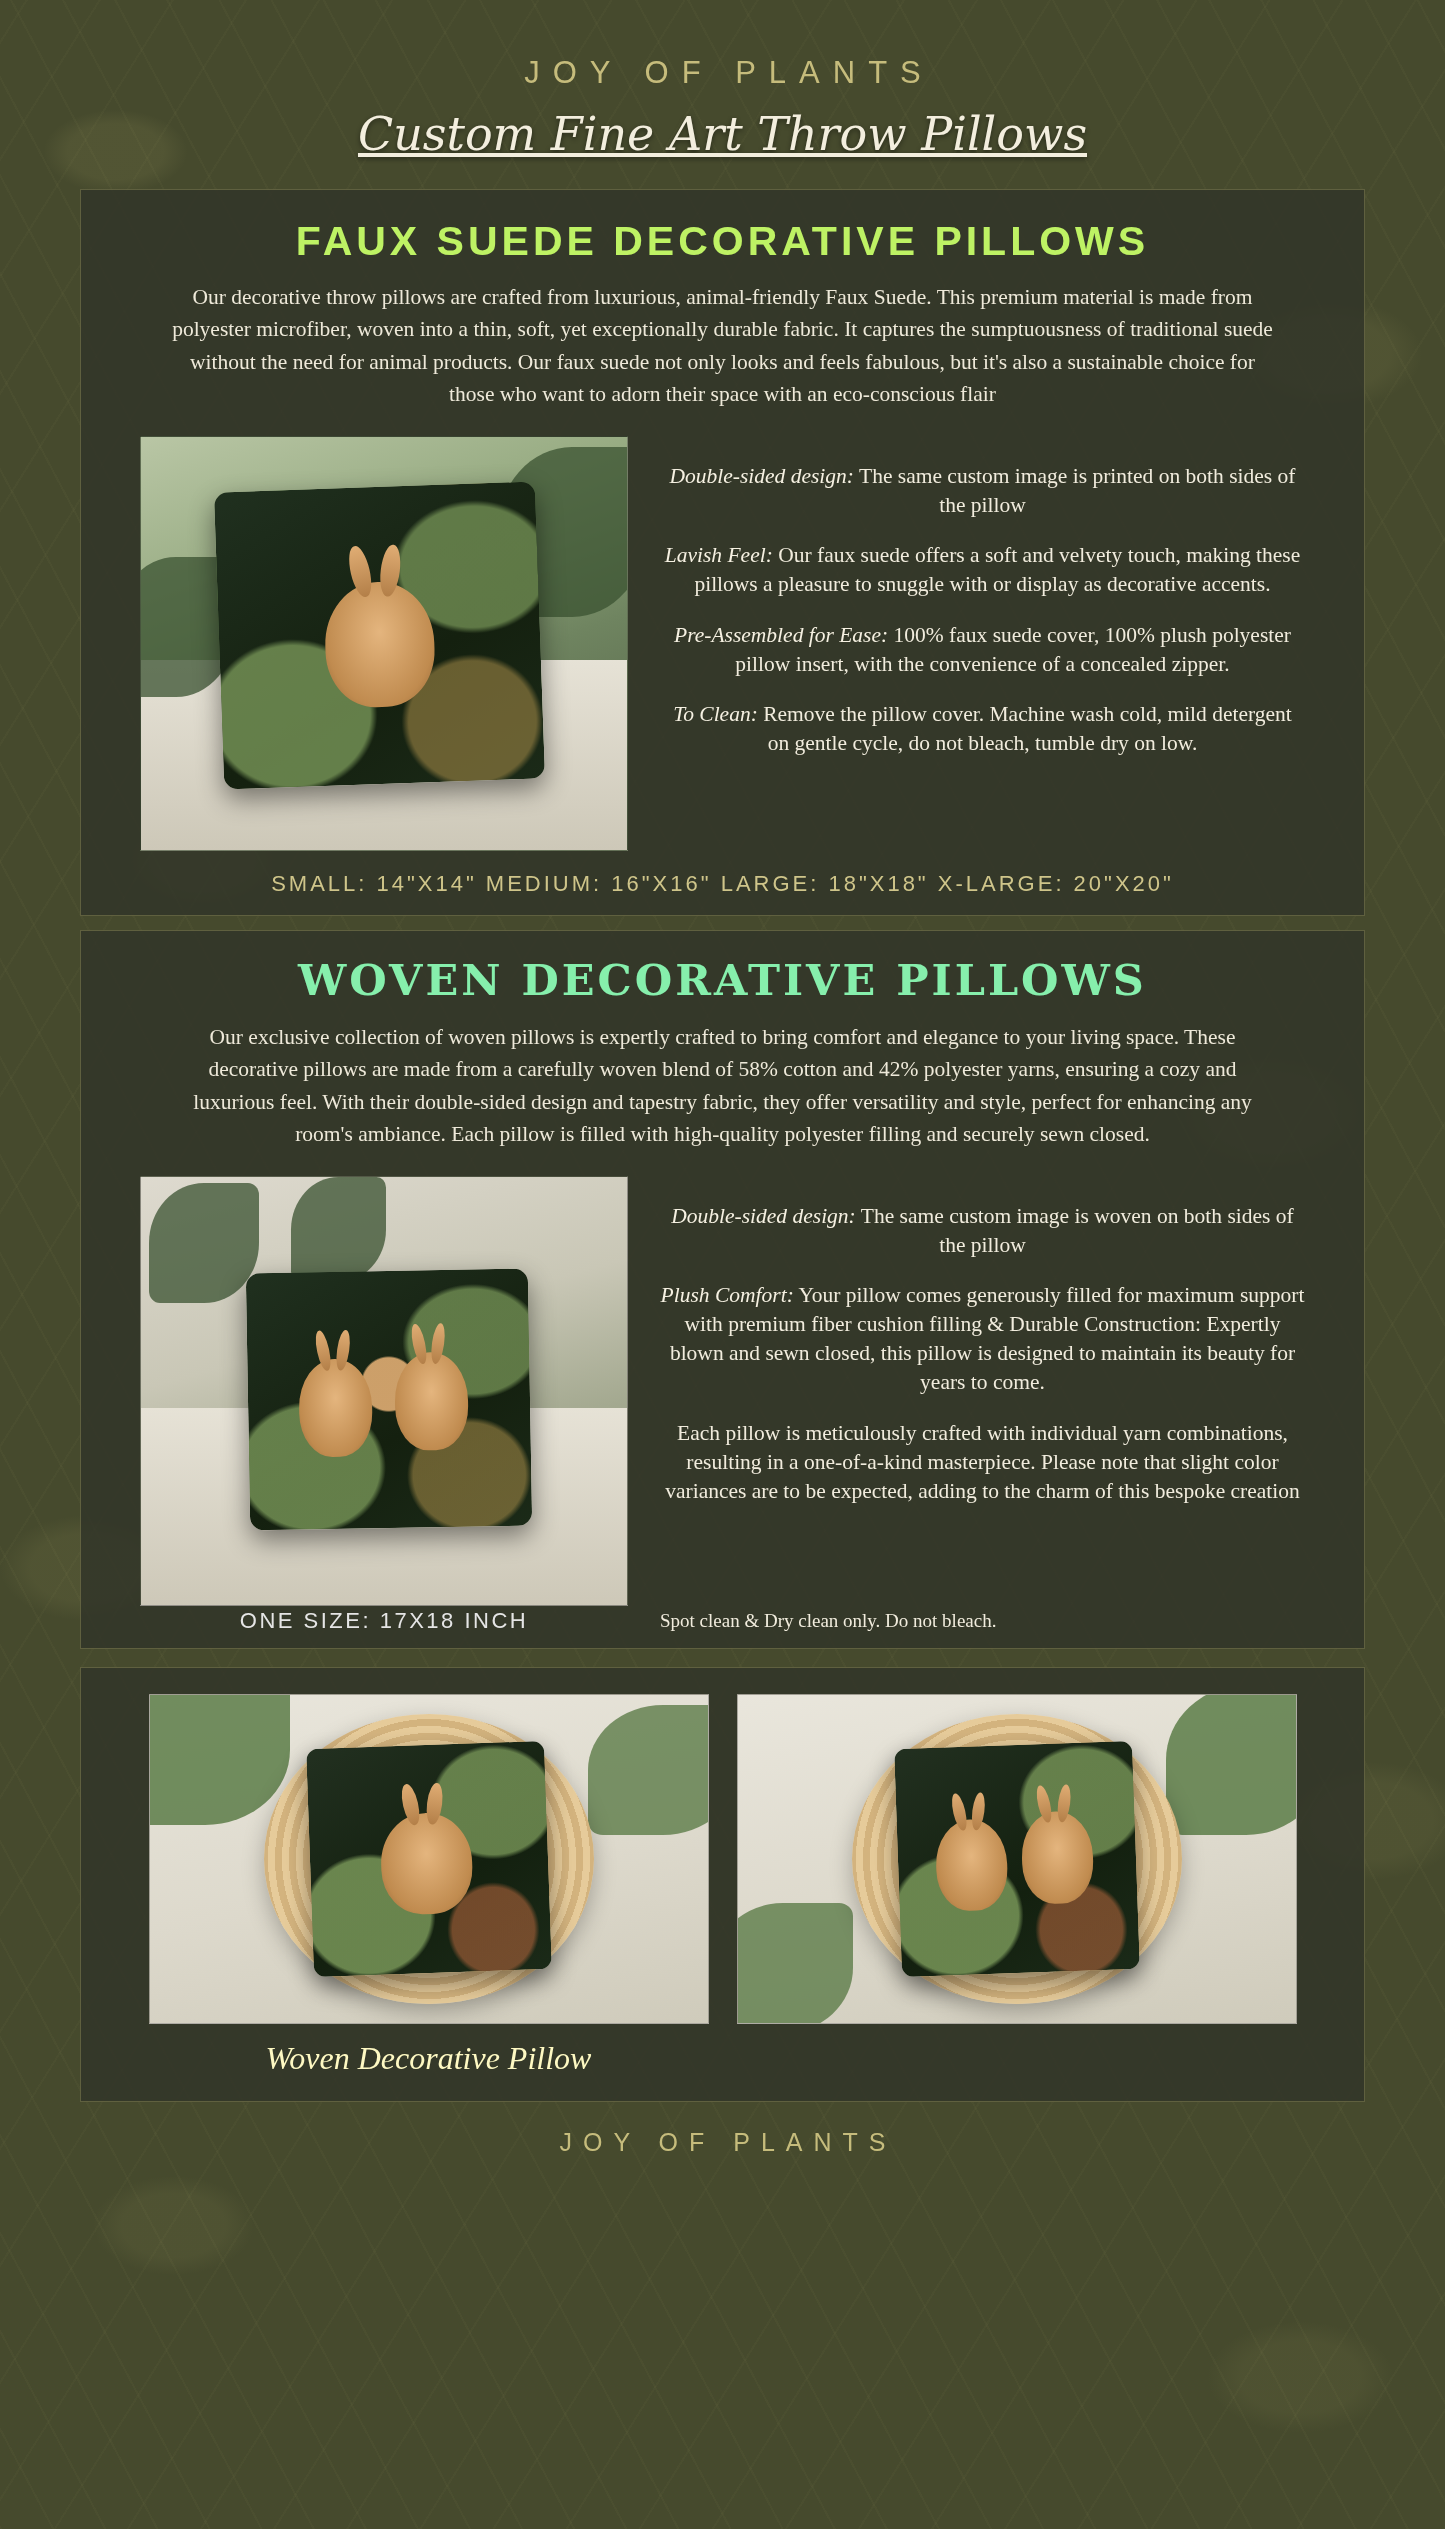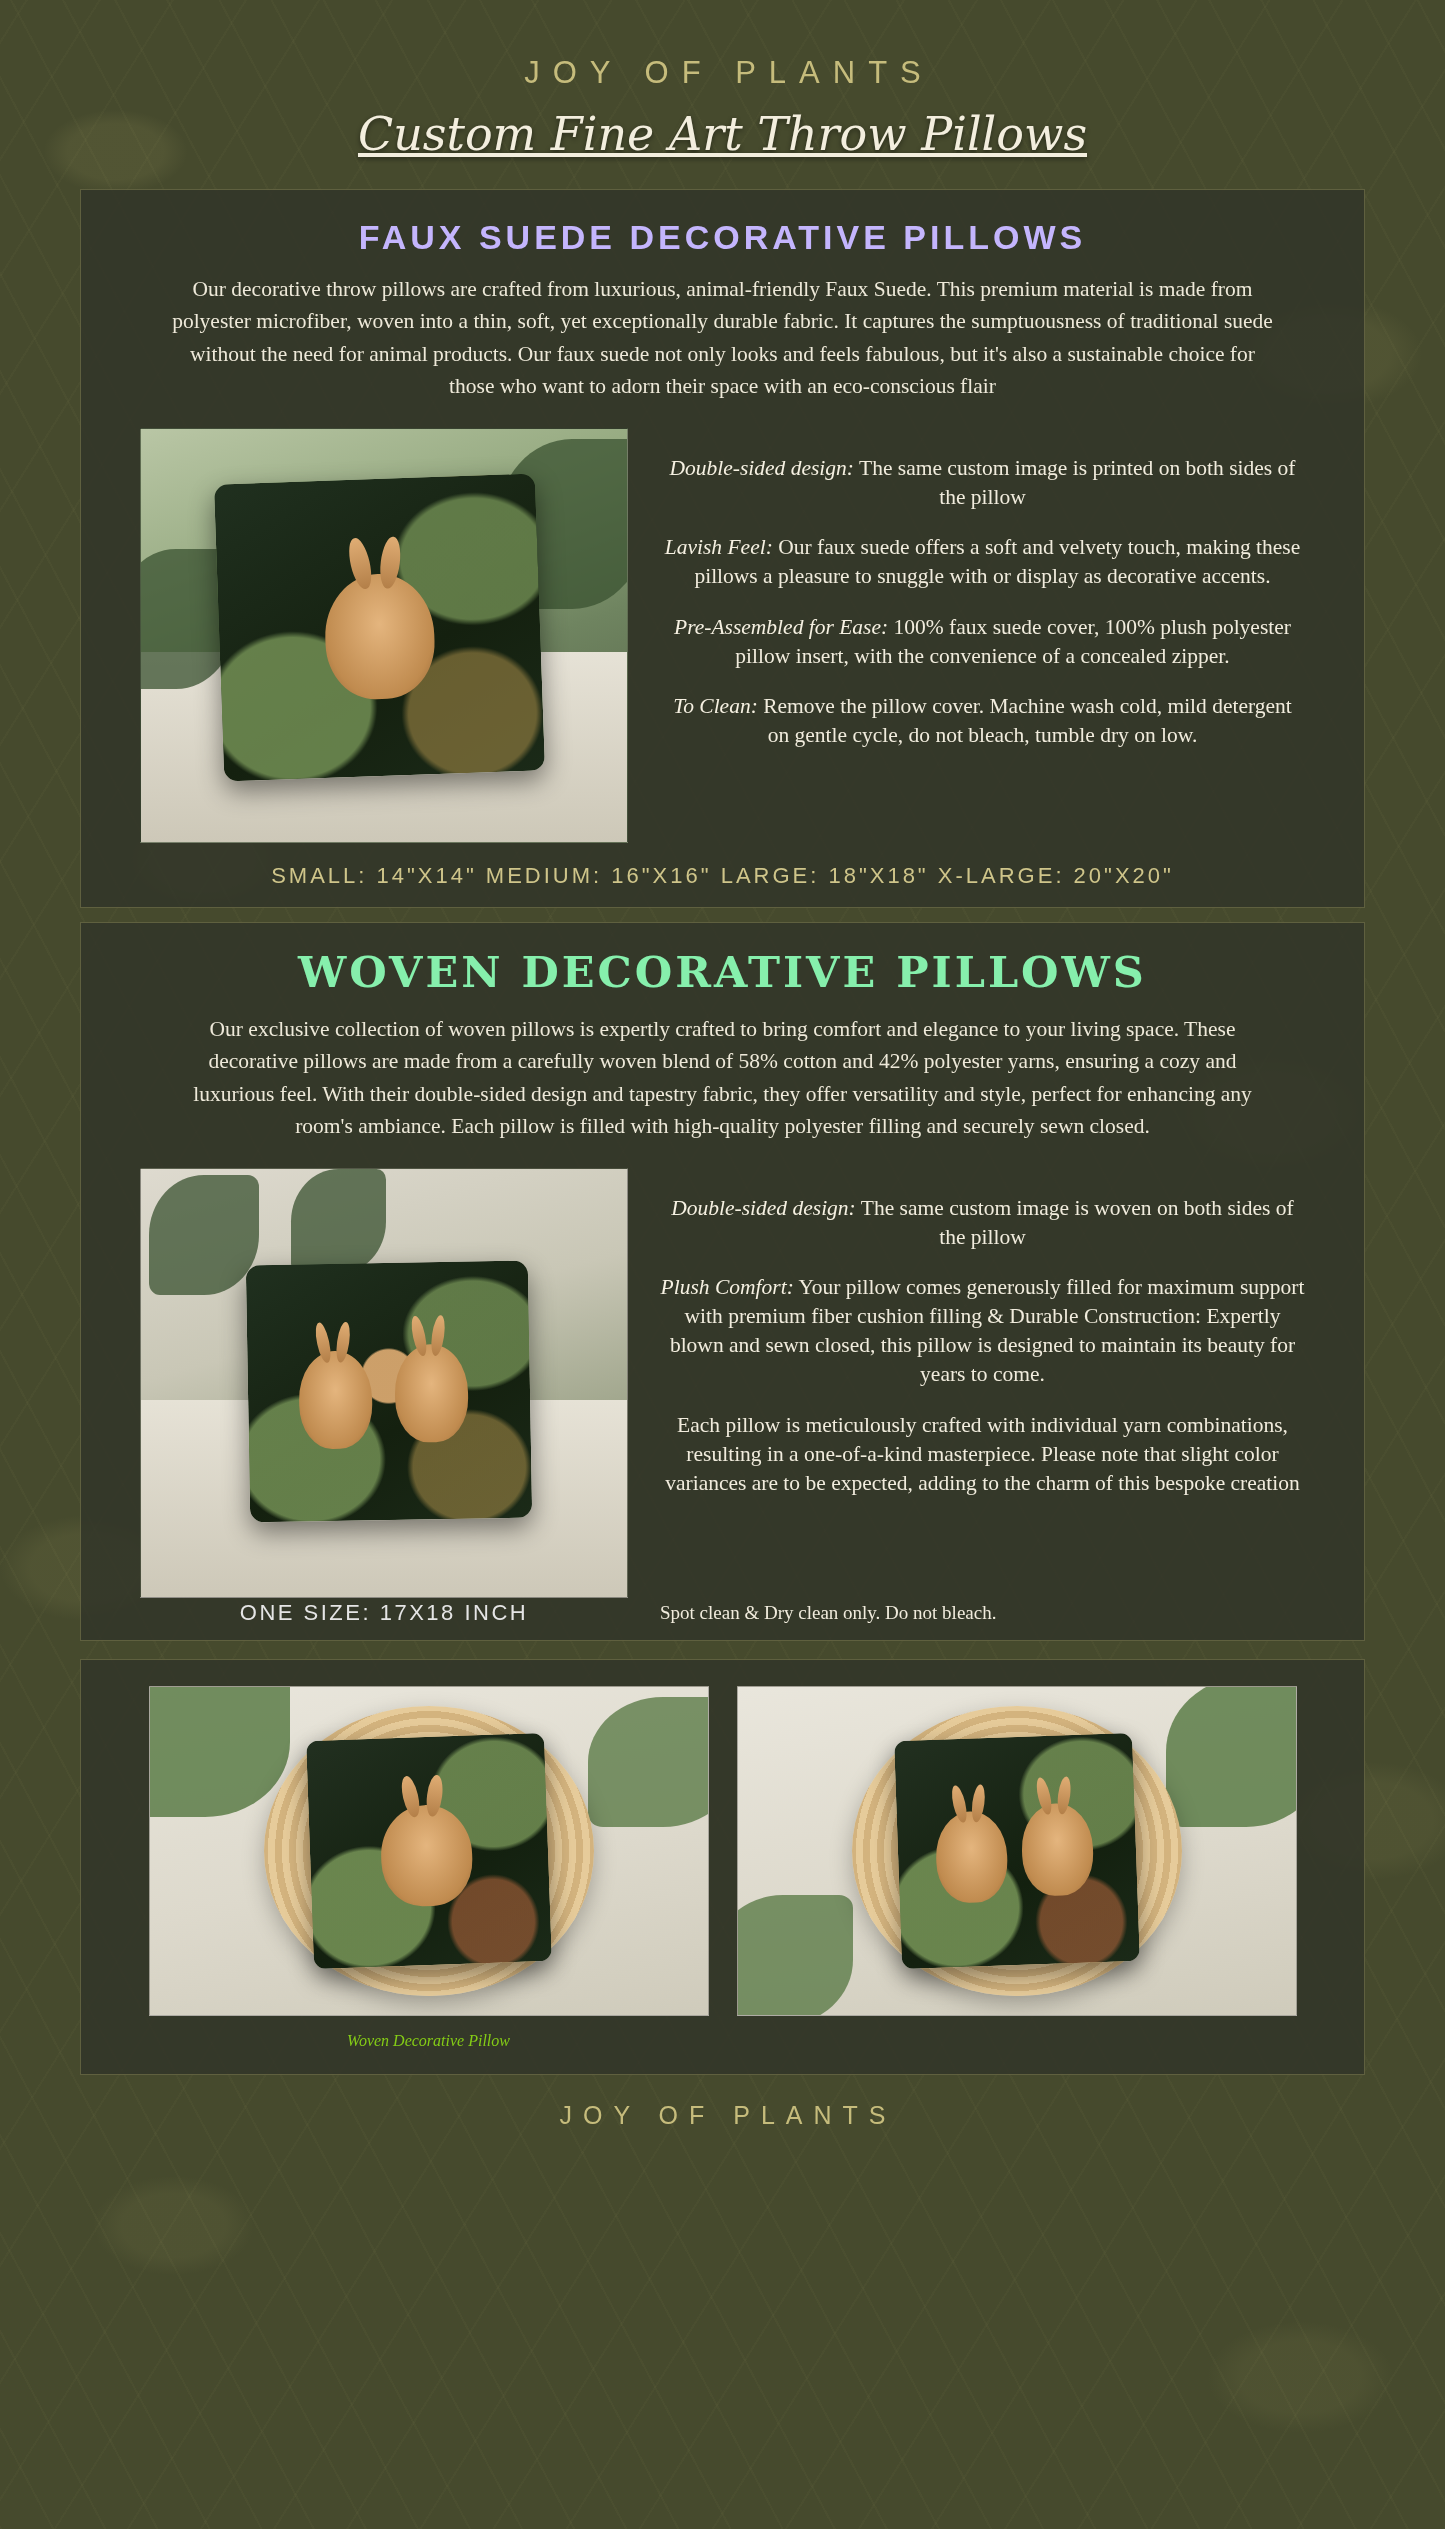--- a/index.html
+++ b/index.html
@@ -70,23 +70,23 @@
     width: 1285px;
     position: relative;
   }
   .panel-1 { margin-top: 28px; padding: 22px 0 18px; }
   .panel-2 { margin-top: 14px; padding: 18px 0 14px; }
   .panel-3 { margin-top: 18px; padding: 26px 0 24px; }
 
   .section-title {
     text-align: center;
     font-family: "Liberation Sans", sans-serif;
-    font-size: 34px;
+    font-size: 41px;
     letter-spacing: 4px;
-    color: #c4b5fd;
+    color: #bef264;
     margin: 6px 0 16px;
   }
   .section-title.script {
     font-family: "DejaVu Serif", serif;
     font-size: 43px;
     letter-spacing: 3px;
     color: #86efac;
   }
 
   .intro {
@@ -221,22 +221,22 @@
     background:
       radial-gradient(ellipse at 24% 74%, rgba(120,150,88,.85) 0 24%, transparent 26%),
       radial-gradient(ellipse at 78% 26%, rgba(120,150,88,.8) 0 22%, transparent 24%),
       radial-gradient(ellipse at 76% 82%, rgba(176,100,60,.6) 0 16%, transparent 18%),
       linear-gradient(150deg,#223020,#13200f 60%,#1b2a18);
     box-shadow: 0 10px 24px rgba(0,0,0,.4);
   }
   .gal-caption {
     text-align: center;
     font-style: italic;
-    font-size: 16px;
-    color: #84cc16;
+    font-size: 32px;
+    color: #fef9c3;
     padding-top: 16px;
   }
 
   .brand-bottom {
     text-align: center;
     color: #c6bc7c;
     font-family: "Liberation Sans", sans-serif;
     font-size: 25px;
     letter-spacing: 11px;
     text-indent: 11px;

